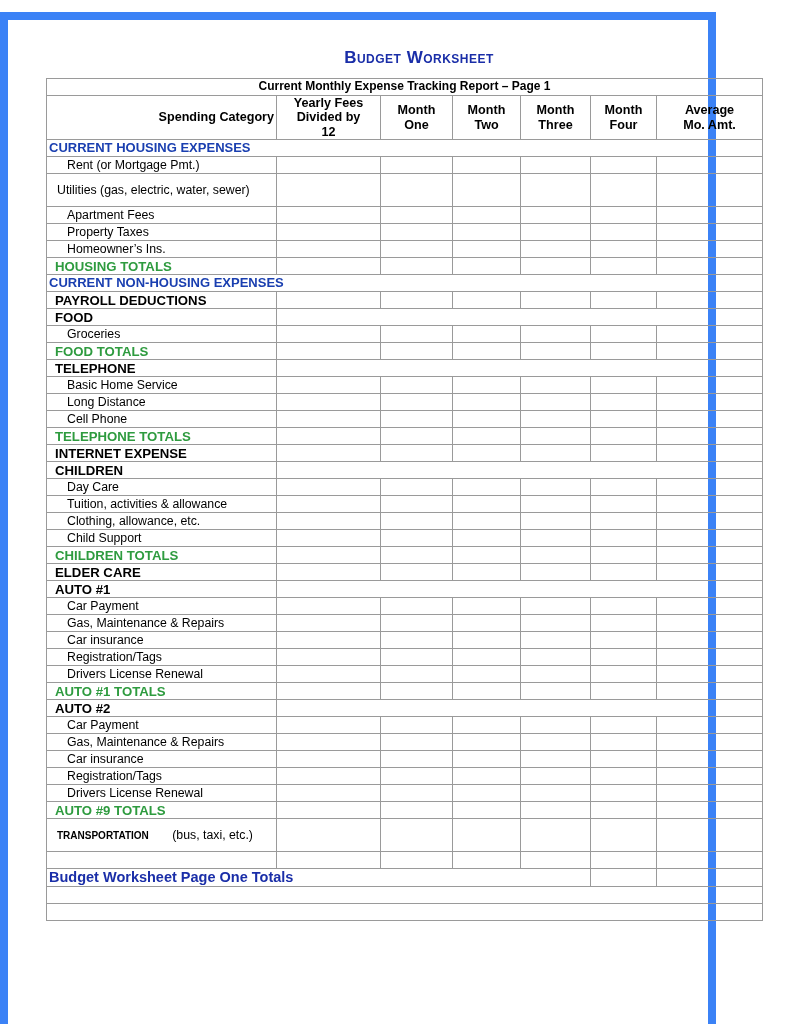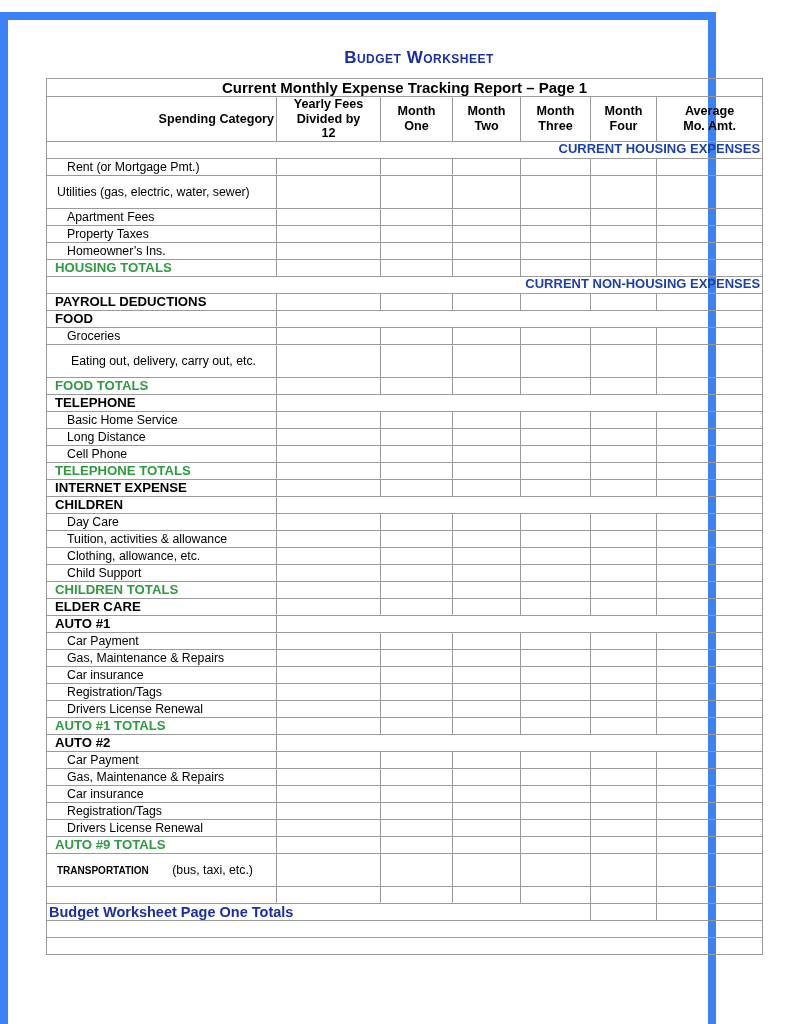--- a/index.html
+++ b/index.html
@@ -58,36 +58,36 @@
   col.c-yearly { width: 104px; }
   col.c-m1 { width: 72px; }
   col.c-m2 { width: 68px; }
   col.c-m3 { width: 70px; }
   col.c-m4 { width: 66px; }
   col.c-avg { width: 106px; }
 
   .subtitle-row td {
     text-align: center;
     font-weight: bold;
-    font-size: 15px;
+    font-size: 12px;
     height: 20px;
     color: #000;
   }
   .head-row td {
     text-align: center;
     font-weight: bold;
     font-size: 12.6px;
     height: 52px;
     padding: 2px;
   }
   .head-row td.label-head {
     text-align: right;
   }
   .section-row td {
-    text-align: right;
+    text-align: left;
     font-weight: bold;
     color: #1a3fb0;
     font-size: 13px;
     height: 19px;
   }
   .item td.label {
     padding-left: 20px;
   }
   .item-wrap td.label {
     padding-left: 10px;
@@ -255,29 +255,20 @@
         <tr class="item">
           <td class="label">Groceries</td>
           <td></td>
           <td></td>
           <td></td>
           <td></td>
           <td></td>
           <td></td>
         </tr>
 
-        <tr class="item-wrap indent-deep">
-          <td class="label">Eating out, delivery, carry out, etc.</td>
-          <td></td>
-          <td></td>
-          <td></td>
-          <td></td>
-          <td></td>
-          <td></td>
-        </tr>
 
         <tr class="totals">
           <td class="label">FOOD TOTALS</td>
           <td></td>
           <td></td>
           <td></td>
           <td></td>
           <td></td>
           <td></td>
         </tr>

